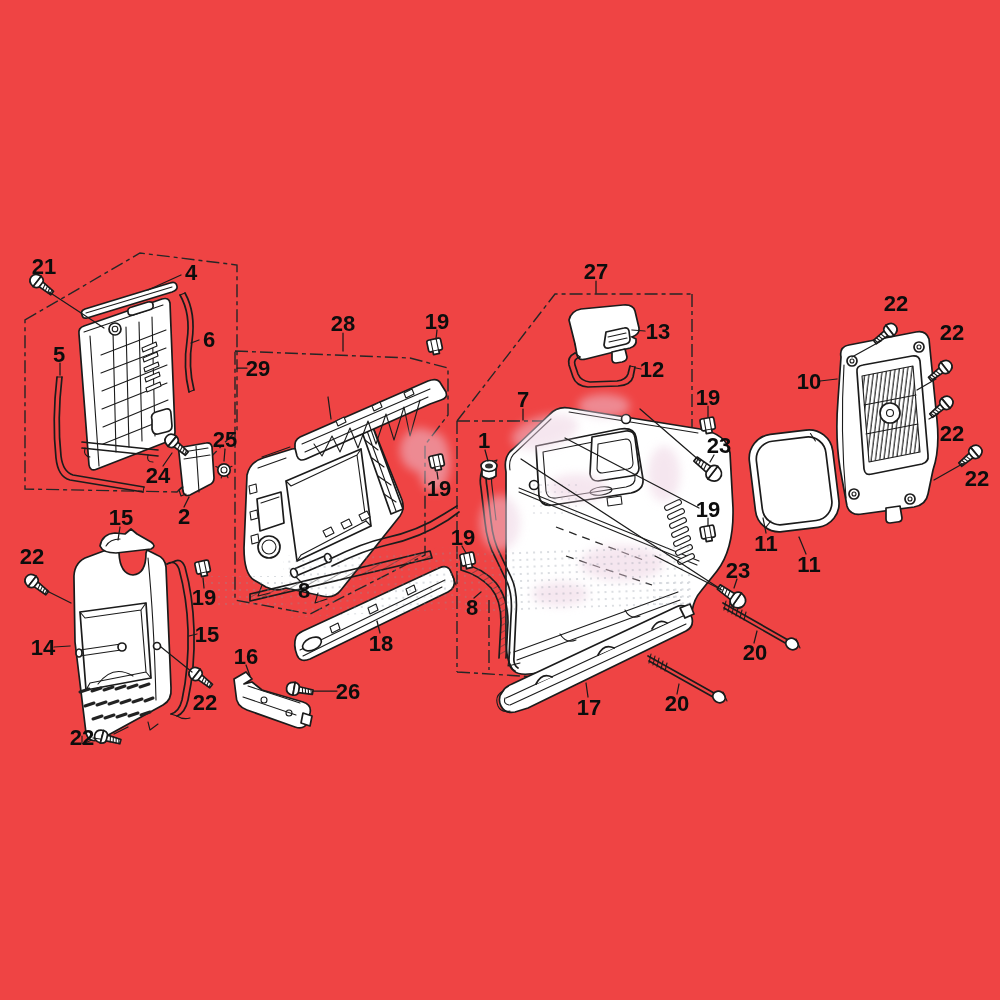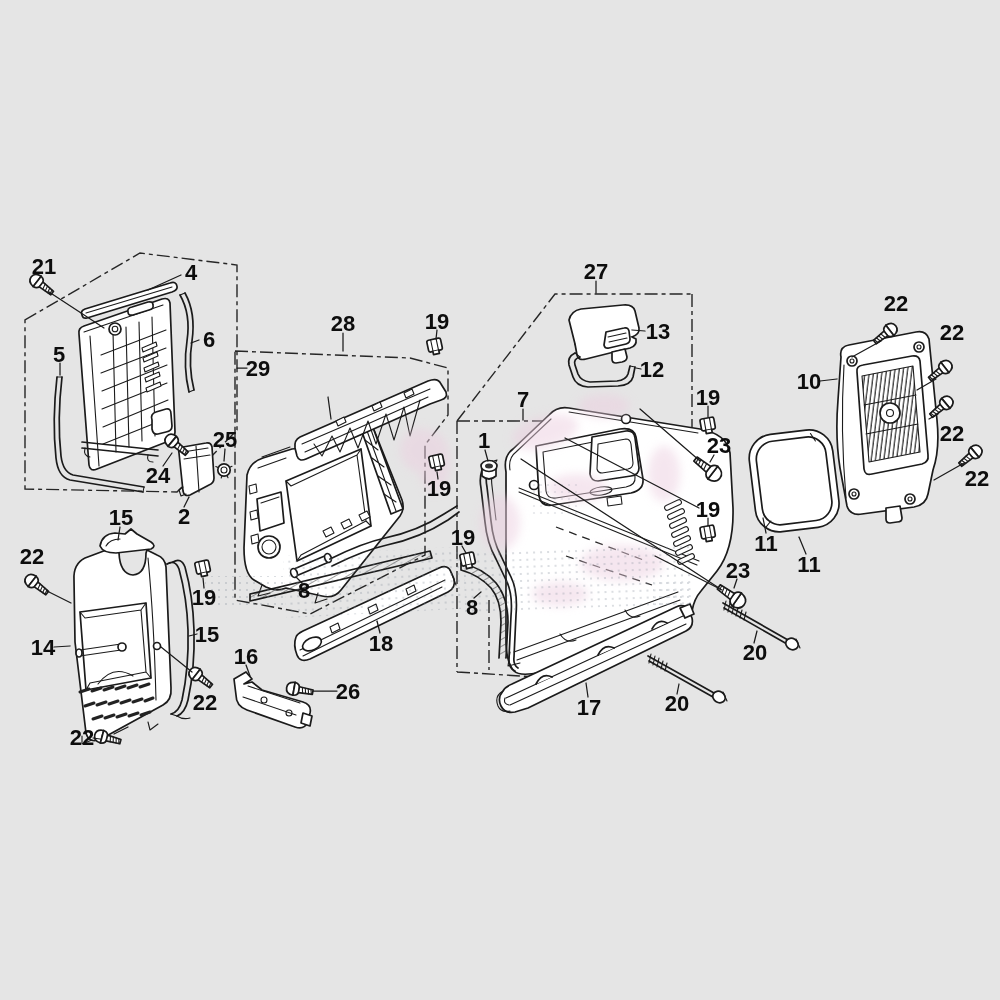--- a/index.html
+++ b/index.html
@@ -1,16 +1,16 @@
 <!DOCTYPE html>
 <html><head>
 <meta charset="utf-8">
 <style>
   html,body{margin:0;padding:0;background:#fff;}
-  .stage{position:relative;width:1000px;height:1000px;background:#e5e5e5;overflow:hidden;
+  .stage{position:relative;width:1000px;height:1000px;background:#ef4444;overflow:hidden;
          font-family:"Liberation Sans",sans-serif;}
   svg{position:absolute;left:0;top:0;}
   .ln{fill:none;stroke:#1b1b1b;stroke-width:1.7;stroke-linecap:round;stroke-linejoin:round;}
   .fw{fill:#ffffff;stroke:#1b1b1b;stroke-width:1.7;stroke-linecap:round;stroke-linejoin:round;}
   .thin{stroke-width:1.1;}
   .dash{fill:none;stroke:#262626;stroke-width:1.4;stroke-dasharray:13 4 4 4;stroke-linecap:butt;}
   .dash2{fill:none;stroke:#262626;stroke-width:1.3;stroke-dasharray:8 6;}
   .leader{fill:none;stroke:#1b1b1b;stroke-width:1.25;stroke-linecap:round;}
   .slat{fill:none;stroke:#222;stroke-width:3;stroke-linecap:round;}
   .callout{font:700 22px "Liberation Sans",sans-serif;fill:#0d0d0d;}

